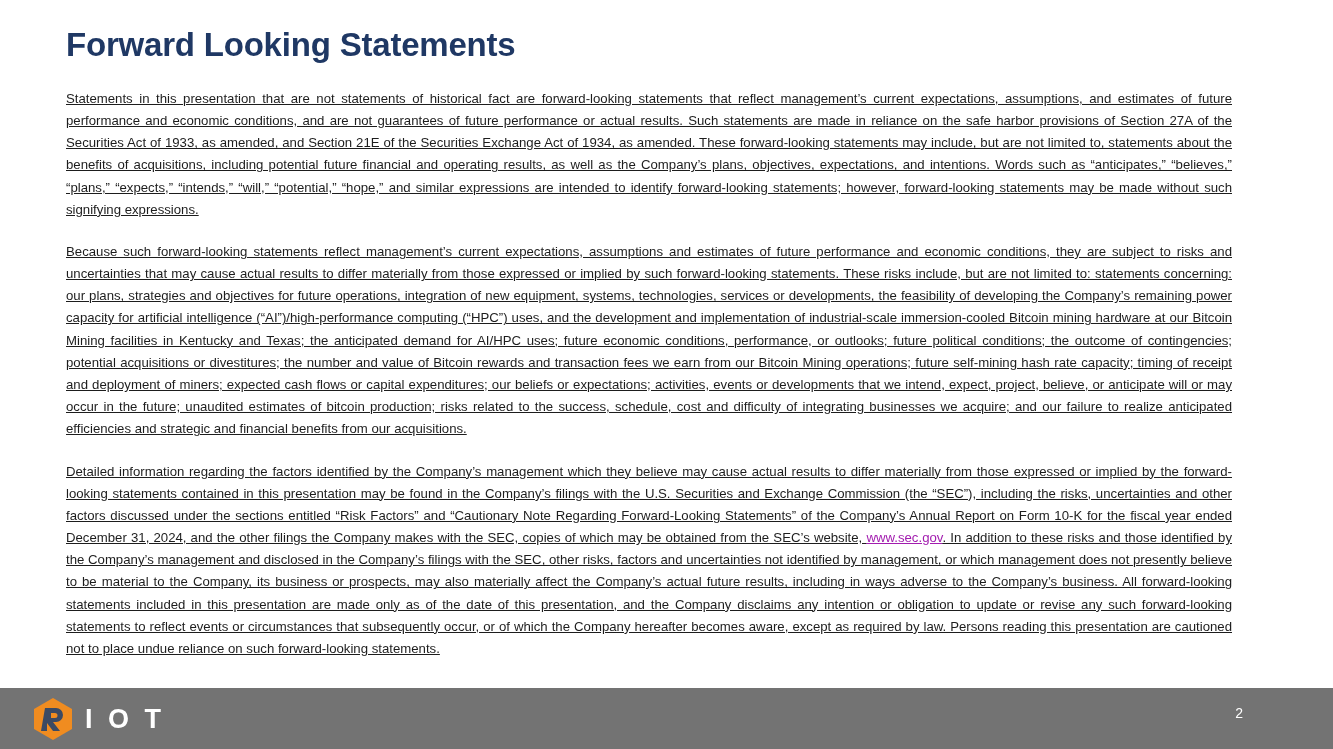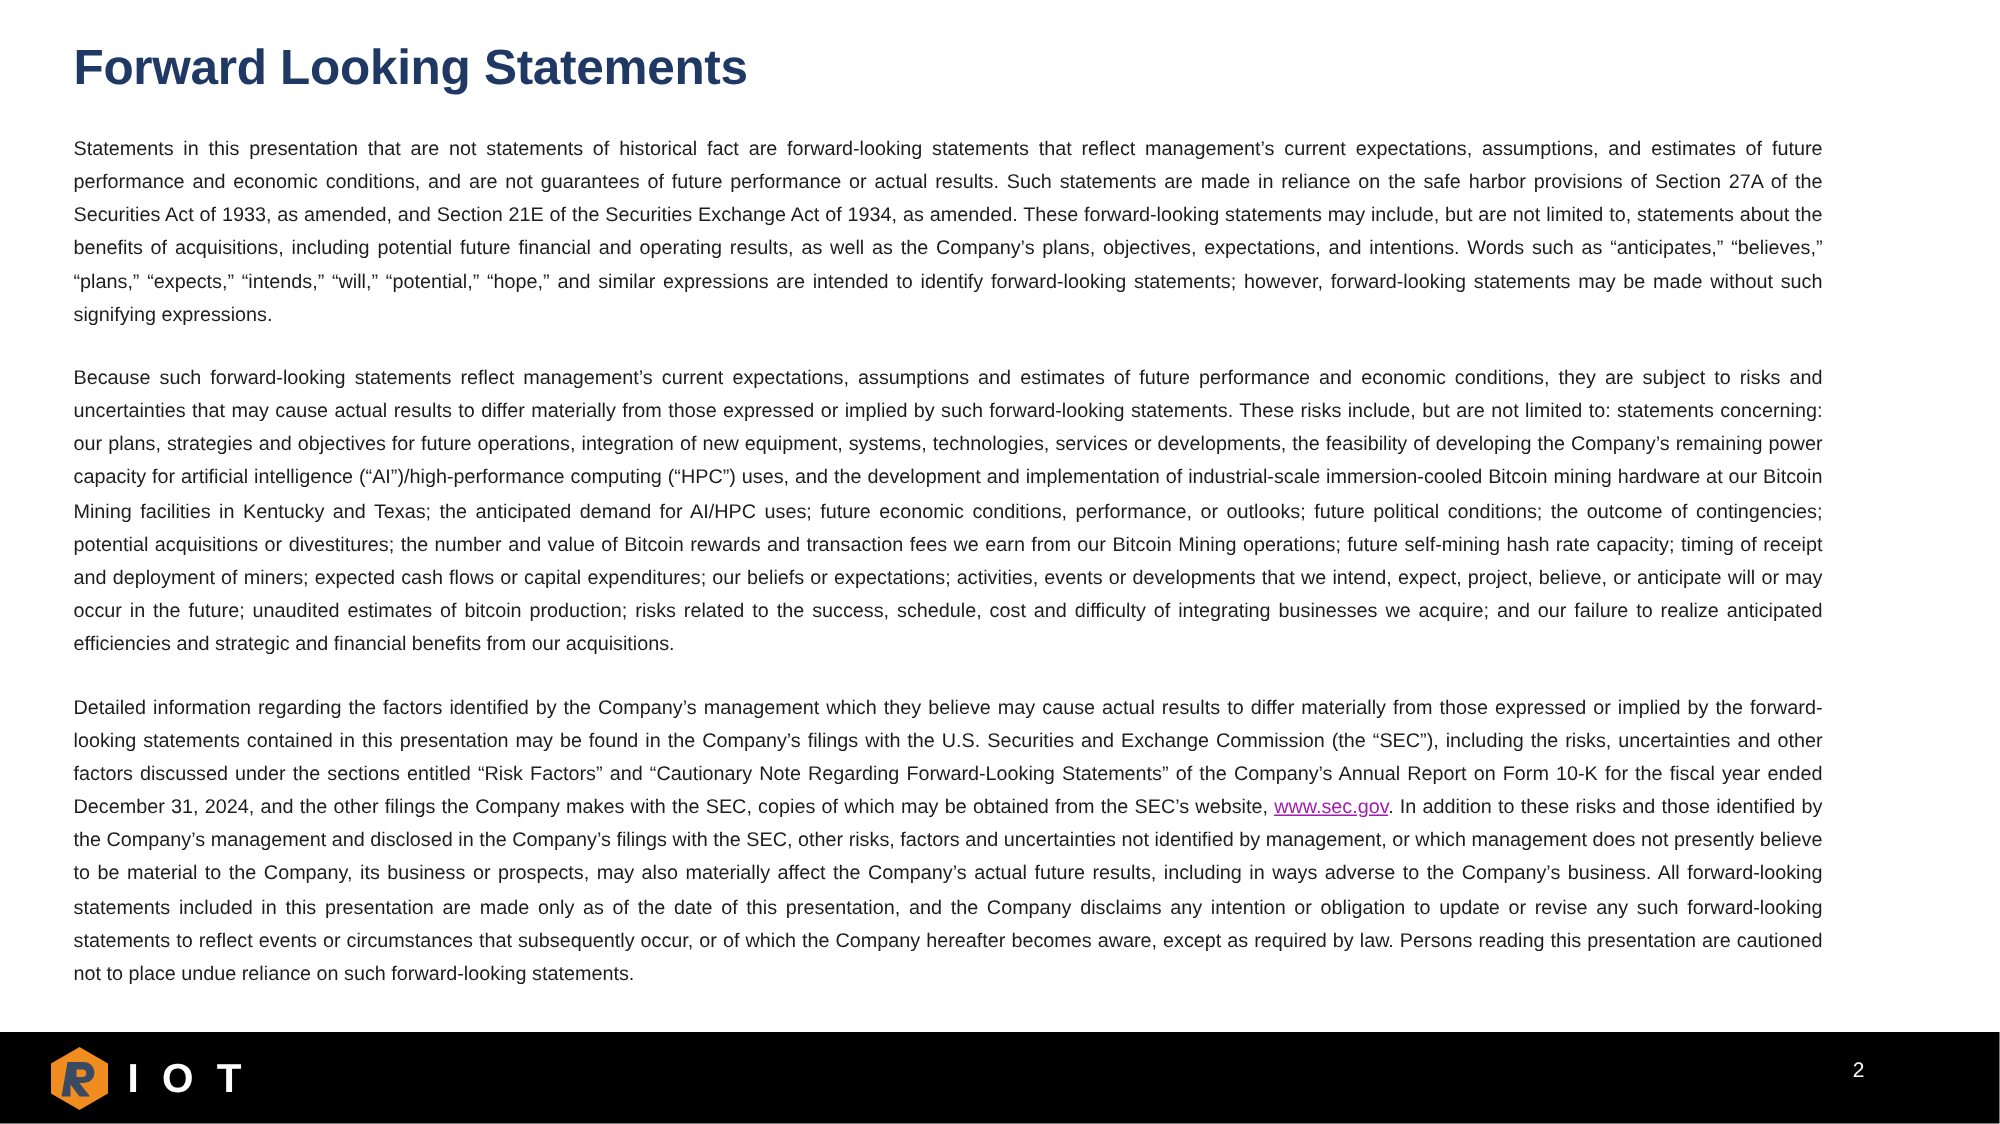--- a/index.html
+++ b/index.html
@@ -18,57 +18,58 @@
 
   .slide {
     position: relative;
     width: 1333px;
     height: 749px;
     box-sizing: border-box;
   }
 
   .content {
     position: absolute;
-    left: 49px;
+    left: 66px;
     top: 26px;
     width: 1166px;
   }
 
   .slide-title {
     font-size: 33px;
     font-weight: bold;
     color: #1f3864;
     letter-spacing: -0.2px;
     margin: 0 0 24px 0;
     line-height: 1.15;
   }
 
   .body-para {
     font-size: 13.2px;
     line-height: 1.68;
     color: #1d1d1d;
     text-align: justify;
     margin: 0 0 20px 0;
     hyphens: none;
+    text-decoration: underline;
   }
   .body-para:last-child { margin-bottom: 0; }
 
   .body-para a,
   .inline-link {
     color: #a21caf;
     text-decoration: underline;
   }
 
   .footer-bar {
     position: absolute;
     left: 0;
     bottom: 0;
     width: 1333px;
     height: 61px;
-    background: #000000;
+    background: #737373;
   }
 
   .logo-wrap {
     position: absolute;
     left: 32px;
     top: 9px;
     display: flex;
     align-items: center;
     gap: 11px;
   }

